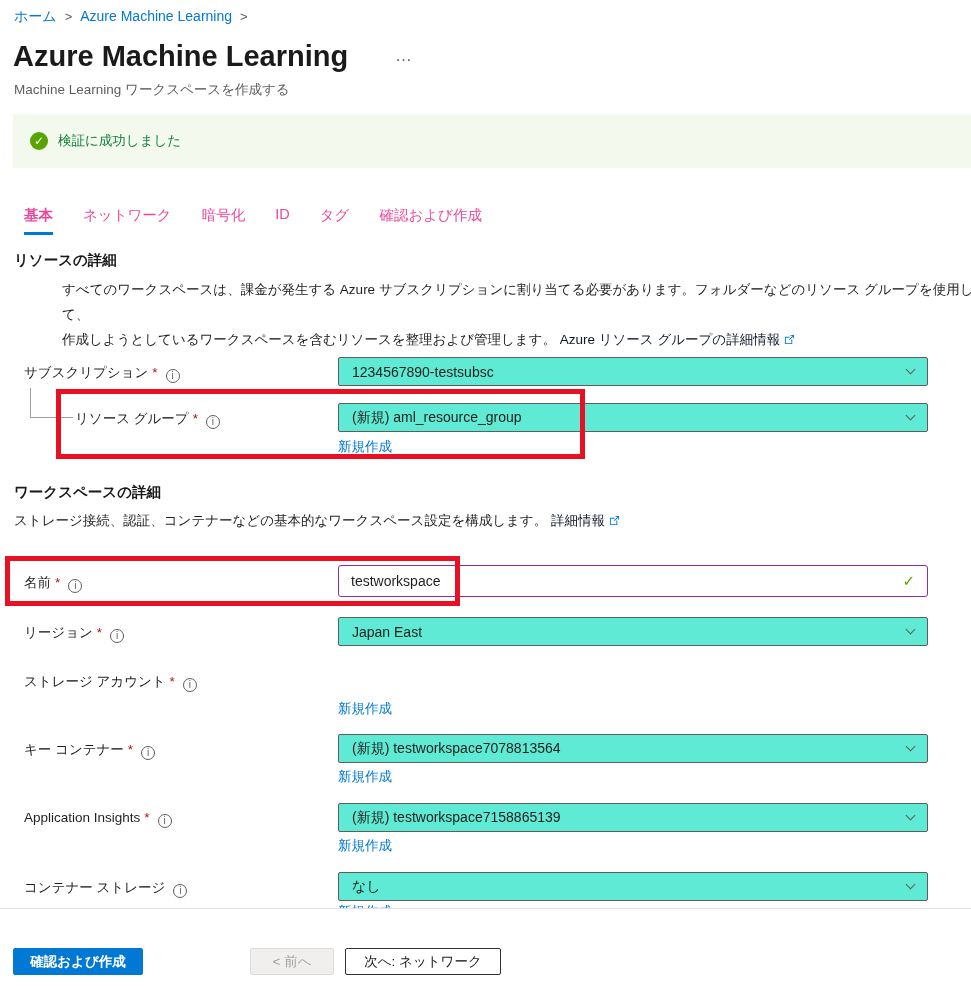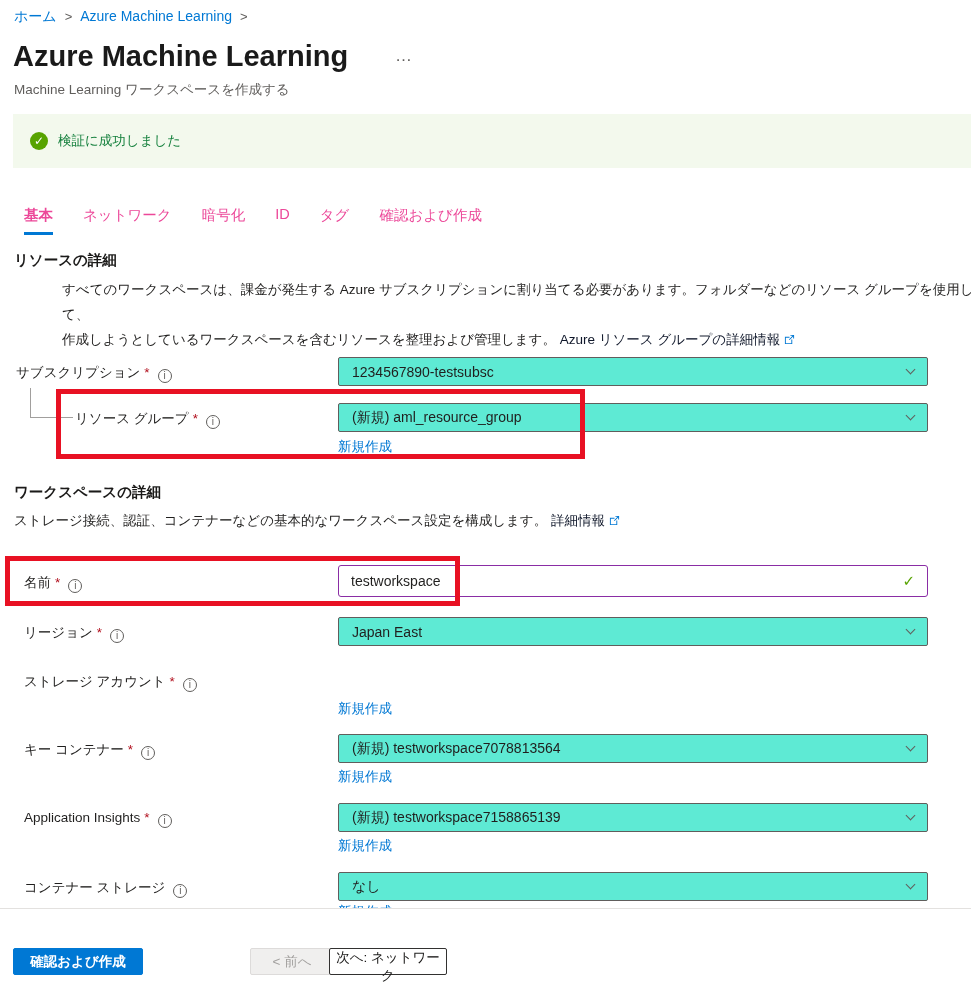--- a/index.html
+++ b/index.html
@@ -43,21 +43,21 @@
   .connector { position:absolute; left:30px; top:388px; width:43px; height:30px; border-left:1px solid #a19f9d; border-bottom:1px solid #a19f9d; }
   
   .redbox { position:absolute; border:5px solid #e81123; z-index:6; pointer-events:none; }
   .redbox.rg { left:56px; top:389px; width:529px; height:70px; }
   .redbox.nm { left:5px; top:556px; width:455px; height:50px; }
   
   .footer { position:absolute; left:0; top:908px; width:971px; height:80px; background:#fff; border-top:1px solid #e3e1df; z-index:4; }
   .btn { position:absolute; top:39px; height:27px; font-family:inherit; font-size:13.5px; cursor:pointer; border-radius:2px; }
   .btn-primary { left:13px; width:130px; background:#0078d4; color:#fff; border:1px solid #0078d4; font-weight:700; }
   .btn-prev { left:250px; width:84px; background:#f0efee; color:#a19f9d; border:1px solid #dddbda; }
-  .btn-next { left:329px; width:118px; background:#fff; color:#1b1a19; border:1.5px solid #323130; }
+  .btn-next { left:345px; width:156px; background:#fff; color:#1b1a19; border:1.5px solid #323130; }
 </style>
 </head>
 <body>
 
 <div class="page">
 
   <div class="breadcrumb">
     <a class="crumb">ホーム</a><span class="crumb-sep">&gt;</span><a class="crumb">Azure Machine Learning</a><span class="crumb-sep">&gt;</span>
   </div>
 
@@ -83,21 +83,21 @@
   <div class="para" style="left:14px; top:277px; width:935px;margin-left:48px;">
     <span>すべてのワークスペースは、課金が発生する Azure サブスクリプションに割り当てる必要があります。フォルダーなどのリソース グループを使用して、</span><br>
     <span>作成しようとしているワークスペースを含むリソースを整理および管理します。</span>
     <span class="inline-link"><span>Azure リソース グループの詳細情報</span><span class="ext-icon"><svg width="11" height="11" viewBox="0 0 12 12">
             <path d="M1 3h5v1H2v6h6V6h1v5H1V3z" fill="#0078d4"></path>
             <path d="M7 1h4v4h-1V2.7L6.1 6.6l-.7-.7L9.3 2H7V1z" fill="#0078d4"></path>
           </svg></span></span>
   </div>
 
   <div class="row" style="top:357px;">
-    <div class="flabel" style="left:16px;">
+    <div class="flabel" style="left:24px;">
       <span>サブスクリプション</span><span class="required">*</span><span class="info-icon"></span>
     </div>
     <div class="selectbox">
       <span>1234567890-testsubsc</span>
       <span class="chevron"></span>
     </div>
   </div>
 
   <div class="connector"></div>
 

